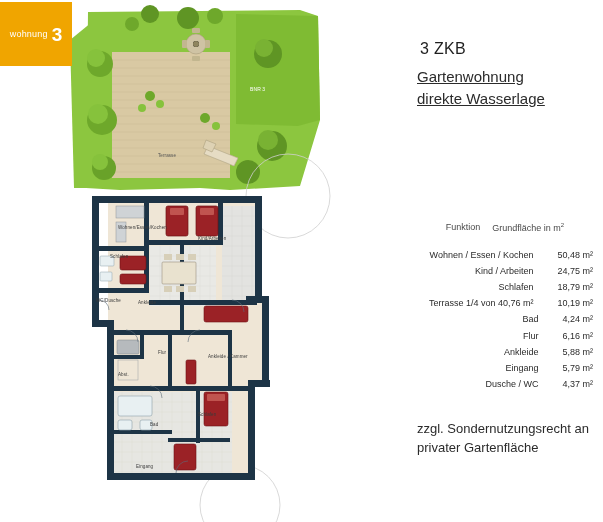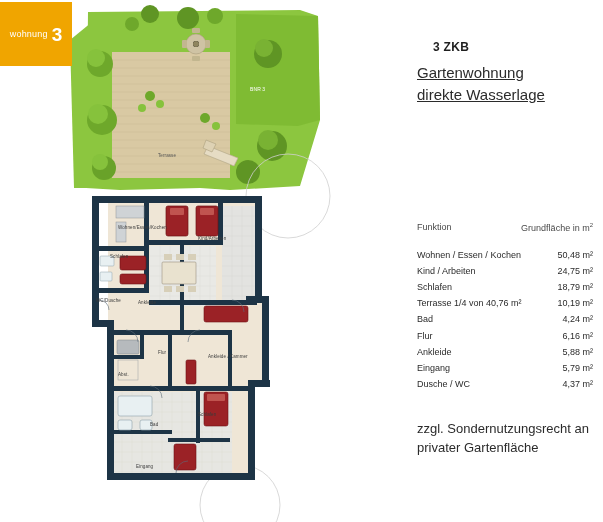--- a/index.html
+++ b/index.html
@@ -39,56 +39,57 @@
   }
 
   
   .info {
     position: absolute;
     left: 417px;
     top: 40px;
     width: 180px;
   }
   .info .title {
-    font-size: 12px;
-    font-weight: 700;
+    font-size: 16px;
+    font-weight: 400;
     letter-spacing: .3px;
-    margin: 0 0 8px 16px;
+    margin: 0 0 8px 3px;
     color: #1f1f1f;
   }
   .info .sub {
     font-size: 15px;
     line-height: 1.45;
     color: #2b2b2b;
     font-weight: 400;
     text-decoration: underline;
   }
 
   .table-wrap {
     position: absolute;
     left: 417px;
     top: 222px;
     width: 176px;
     font-size: 9px;
   }
   .table-head {
     display: flex;
-    justify-content: space-between;
+    justify-content: center;
     color: #4a4a4a;
     padding-bottom: 14px;
     gap: 12px;
   }
   .table-head .th-right { text-align: right; }
   .sup { font-size: 6px; vertical-align: super; }
   .row {
     display: flex;
-    justify-content: space-between;
+    justify-content: flex-end;
     line-height: 1;
     padding: 3.6px 0;
     color: #2b2b2b;
+    gap: 24px;
   }
   .row .cell-label { white-space: nowrap; }
   .row .cell-value { text-align: right; white-space: nowrap; }
 
   .note {
     position: absolute;
     left: 417px;
     top: 420px;
     width: 180px;
     font-size: 13px;

